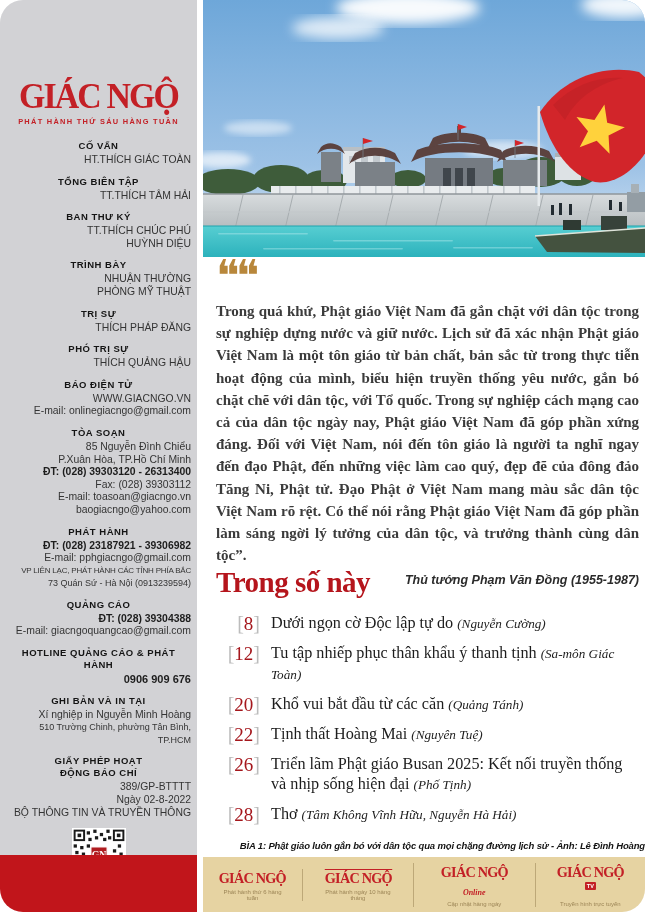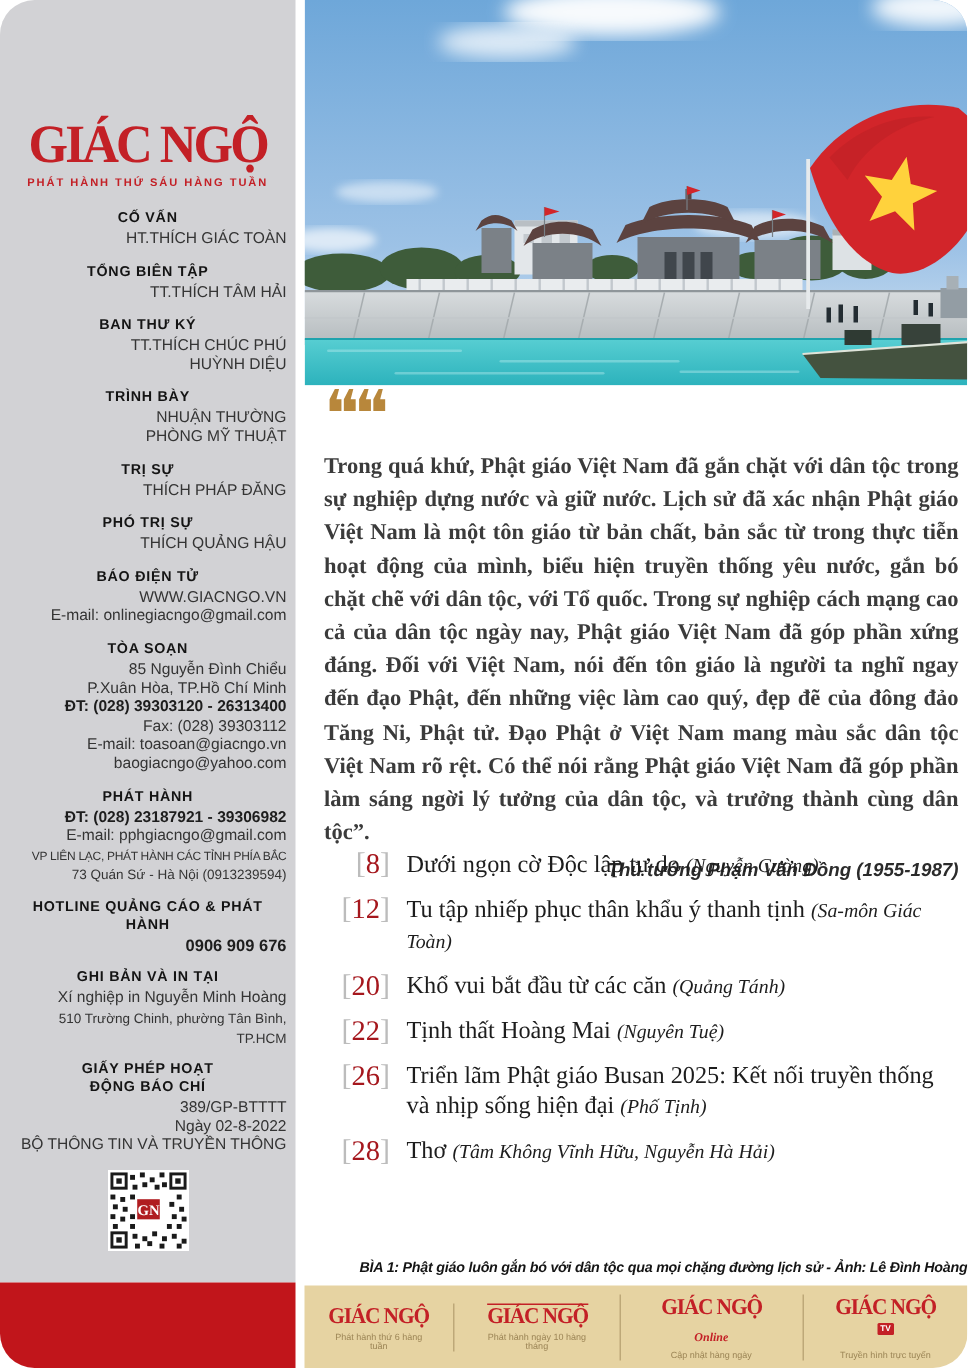--- a/index.html
+++ b/index.html
@@ -112,20 +112,25 @@
       <div class="sec-line">Fax: (028) 39303112</div>
       <div class="sec-line">E-mail: toasoan@giacngo.vn</div>
       <div class="sec-line">baogiacngo@yahoo.com</div>
     </div>
     <div class="sec">
       <div class="sec-label">PHÁT HÀNH</div>
       <div class="sec-line bold">ĐT: (028) 23187921 - 39306982</div>
       <div class="sec-line">E-mail: pphgiacngo@gmail.com</div>
       <div class="sec-line tiny">VP LIÊN LẠC, PHÁT HÀNH CÁC TỈNH PHÍA BẮC</div>
       <div class="sec-line small">73 Quán Sứ - Hà Nội (0913239594)</div>
+    </div>
+    <div class="sec">
+      <div class="sec-label">QUẢNG CÁO</div>
+      <div class="sec-line bold">ĐT: (028) 39304388</div>
+      <div class="sec-line">E-mail: giacngoquangcao@gmail.com</div>
     </div>
     <div class="sec">
       <div class="sec-label">HOTLINE QUẢNG CÁO &amp; PHÁT HÀNH</div>
       <div class="sec-line hotline">0906 909 676</div>
     </div>
     <div class="sec">
       <div class="sec-label">GHI BẢN VÀ IN TẠI</div>
       <div class="sec-line">Xí nghiệp in Nguyễn Minh Hoàng</div>
       <div class="sec-line small">510 Trường Chinh, phường Tân Bình, TP.HCM</div>
     </div>
@@ -355,20 +360,21 @@
     </svg>
   </div>
 
   <div class="quote">
     <div class="quote-mark">❝❝</div>
     <div class="quote-text">Trong quá khứ, Phật giáo Việt Nam đã gắn chặt với dân tộc trong sự nghiệp dựng nước và giữ nước. Lịch sử đã xác nhận Phật giáo Việt Nam là một tôn giáo từ bản chất, bản sắc từ trong thực tiễn hoạt động của mình, biểu hiện truyền thống yêu nước, gắn bó chặt chẽ với dân tộc, với Tổ quốc. Trong sự nghiệp cách mạng cao cả của dân tộc ngày nay, Phật giáo Việt Nam đã góp phần xứng đáng. Đối với Việt Nam, nói đến tôn giáo là người ta nghĩ ngay đến đạo Phật, đến những việc làm cao quý, đẹp đẽ của đông đảo Tăng Ni, Phật tử. Đạo Phật ở Việt Nam mang màu sắc dân tộc Việt Nam rõ rệt. Có thể nói rằng Phật giáo Việt Nam đã góp phần làm sáng ngời lý tưởng của dân tộc, và trưởng thành cùng dân tộc”.</div>
     <div class="quote-attrib">Thủ tướng Phạm Văn Đồng (1955-1987)</div>
   </div>
 
   <div class="toc">
+    <div class="toc-title">Trong số này</div>
 
     <div class="toc-item">
       <div class="toc-num"><span class="br">[</span><span>8</span><span class="br">]</span></div>
       <div class="toc-text"><span>Dưới ngọn cờ Độc lập tự do</span> <span class="toc-author">(Nguyễn Cường)</span></div>
     </div>
     <div class="toc-item">
       <div class="toc-num"><span class="br">[</span><span>12</span><span class="br">]</span></div>
       <div class="toc-text"><span>Tu tập nhiếp phục thân khẩu ý thanh tịnh</span> <span class="toc-author">(Sa-môn Giác Toàn)</span></div>
     </div>
     <div class="toc-item">

